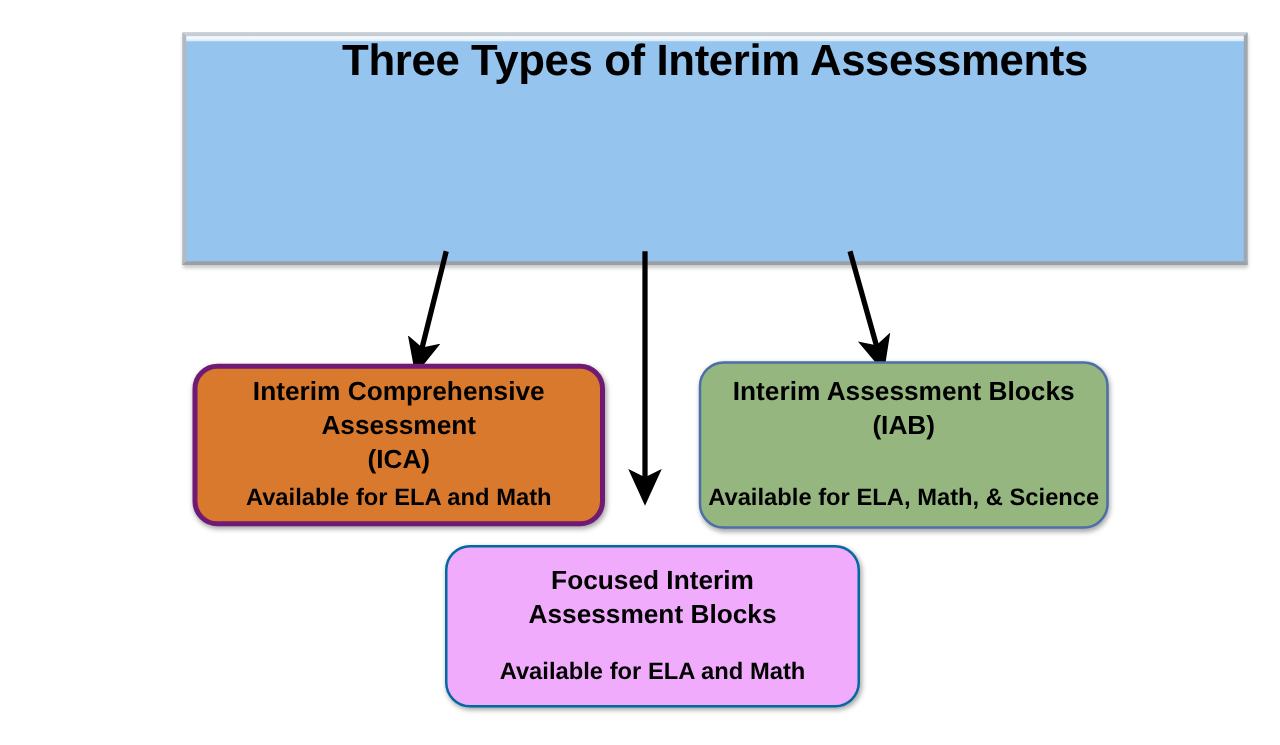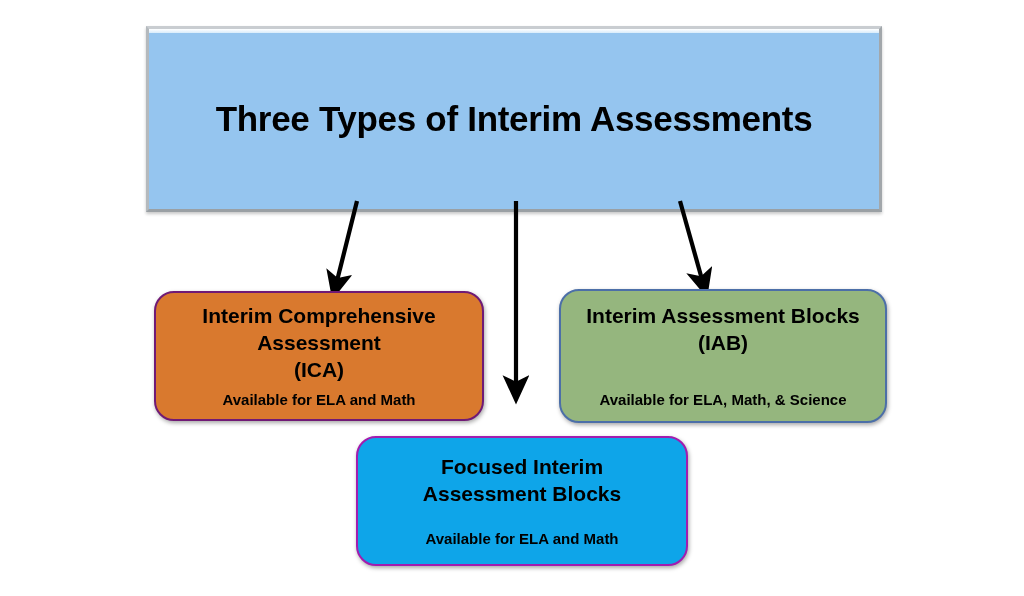--- a/index.html
+++ b/index.html
@@ -17,31 +17,30 @@
     height: 596px;
     background: #ffffff;
     overflow: hidden;
   }
 
   
   .header-box {
     position: absolute;
     left: 146px;
     top: 26px;
-    width: 736px;
+    width: 852px;
     height: 186px;
     box-sizing: border-box;
     background: #95c5ef;
     border-top: 3px solid #c9cdd1;
     border-left: 3px solid #b4b9bd;
     border-right: 3px solid #a2a7ab;
     border-bottom: 3px solid #9aa0a4;
     box-shadow: 0 2px 3px rgba(0,0,0,0.22);
     display: flex;
-    align-items: center;
     justify-content: center;
   }
   .header-box::before {
     content: "";
     position: absolute;
     left: 0;
     top: 0;
     right: 0;
     height: 4px;
     background: linear-gradient(to bottom, #ffffff, #d8ecfb);
@@ -70,55 +69,55 @@
     color: #000000;
     box-shadow: 1px 2px 4px rgba(0,0,0,0.35);
   }
   .cat-title {
     font-size: 21px;
     font-weight: bold;
     line-height: 1.28;
     white-space: pre-line;
   }
   .cat-sub {
-    font-size: 15px;
+    font-size: 19px;
     font-weight: bold;
     line-height: 1.2;
   }
 
   
   #box-ica {
     left: 154px;
     top: 291px;
     width: 330px;
     height: 130px;
     background: #d9792e;
-    border: 2px solid #701a75;
+    border: 4px solid #701a75;
   }
   #box-ica .cat-sub { margin-top: 7px; }
 
   
   #box-iab {
     left: 559px;
     top: 289px;
     width: 328px;
     height: 134px;
     background: #95b67e;
     border: 2px solid #4c6fa8;
   }
   #box-iab .cat-sub { margin-top: 34px; }
 
   
   #box-fiab {
     left: 356px;
     top: 436px;
     width: 332px;
     height: 130px;
-    background: #0ea5e9;
-    border: 2px solid #a21caf;
+    background: #f0abfc;
+    border: 2px solid #0369a1;
   }
   #box-fiab .cat-sub { margin-top: 22px; }
 
   
   #arrows {
     position: absolute;
     left: 0;
     top: 0;
     width: 1024px;
     height: 596px;

